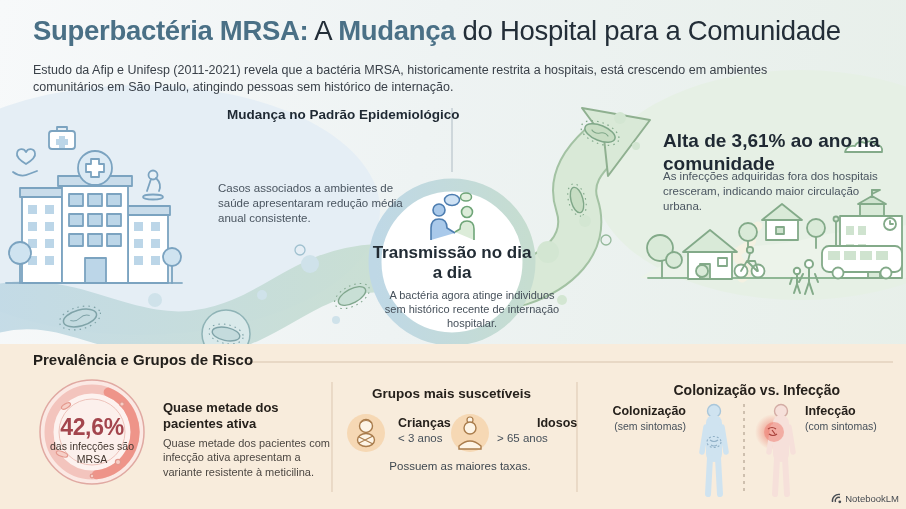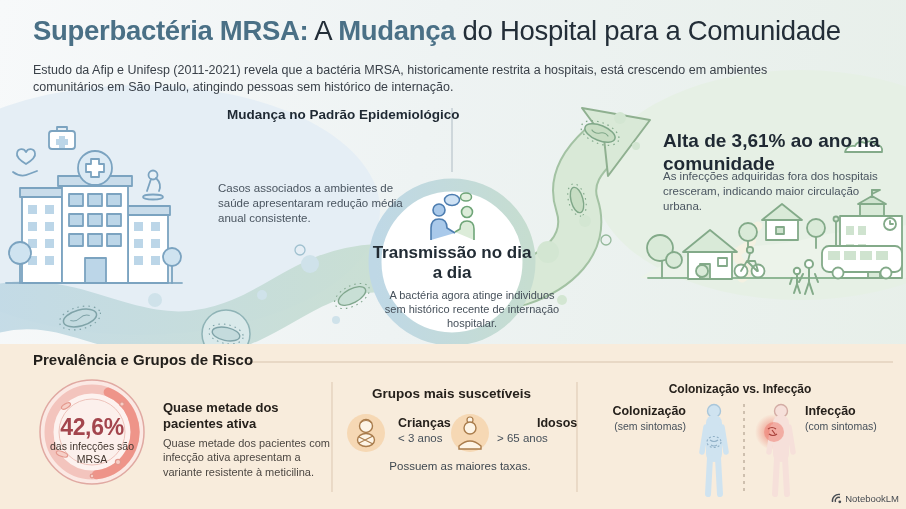--- a/index.html
+++ b/index.html
@@ -29,21 +29,21 @@
   .prev-value{left:44px;top:414px;width:96px;text-align:center;font-size:23px;font-weight:700;color:#a3454d;letter-spacing:-.3px;}
   .prev-label{left:44px;top:440px;width:96px;text-align:center;font-size:10.5px;color:#43372f;line-height:1.2;}
   .prev-title{left:163px;top:400px;width:155px;font-size:13px;font-weight:700;color:#26211c;line-height:1.2;}
   .prev-body{left:163px;top:436px;width:178px;font-size:11px;color:#4c4742;line-height:1.3;}
   .groups-heading{left:372px;top:386px;font-size:13.5px;font-weight:700;color:#26211c;}
   .g-label{font-size:12.5px;font-weight:700;color:#26211c;}
   .g-age{font-size:11.5px;color:#46505a;}
   .children-label{left:398px;top:416px;} .children-age{left:398px;top:432px;}
   .elderly-label{left:497px;top:416px;padding-left:40px;}  .elderly-age{left:497px;top:432px;}
   .groups-footer{left:360px;top:460px;width:200px;text-align:center;font-size:11.5px;color:#3f4850;}
-  .colon-heading{left:640px;top:382px;width:200px;text-align:center;font-size:12px;font-weight:700;color:#26211c;}
+  .colon-heading{left:640px;top:382px;width:200px;text-align:right;font-size:14px;font-weight:700;color:#26211c;}
   .colon-block{left:562px;width:124px;text-align:right;}
   .colon-title{top:404px;font-size:12.5px;font-weight:700;color:#26211c;}
   .colon-sub{top:420px;font-size:10.5px;color:#46505a;}
   .colon-body{top:436px;font-size:10.5px;color:#4c4742;line-height:1.25;}
   .infec-block{left:805px;width:96px;text-align:left;}
   .infec-title{top:404px;font-size:12.5px;font-weight:700;color:#26211c;}
   .infec-sub{top:420px;font-size:10.5px;color:#46505a;}
   .watermark{right:7px;bottom:5px;display:flex;align-items:center;gap:3px;font-size:9.5px;color:#474c52;}
 </style>
 </head>

